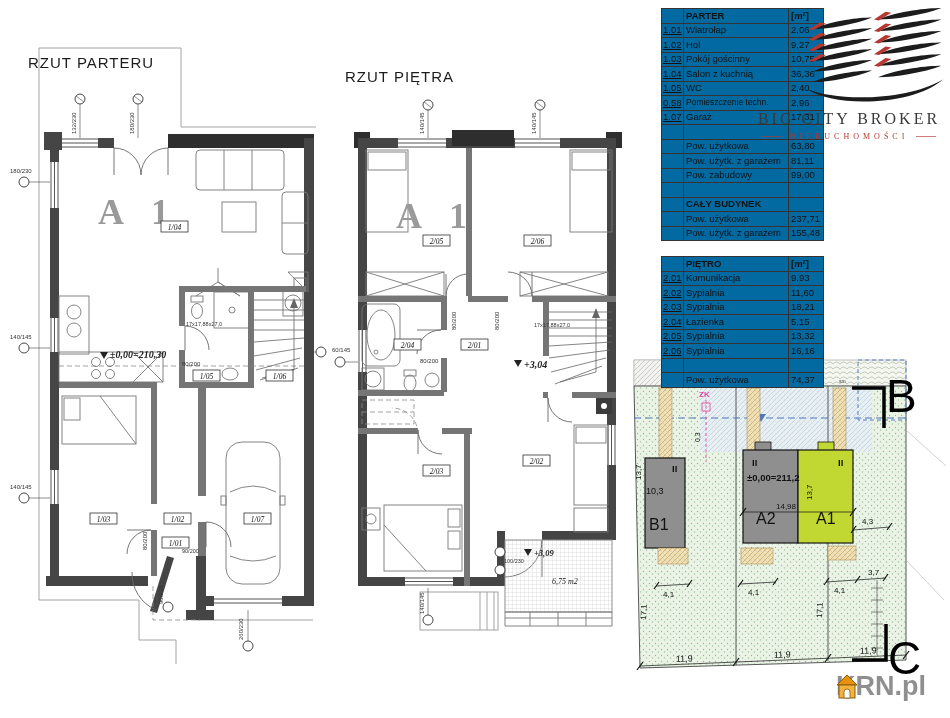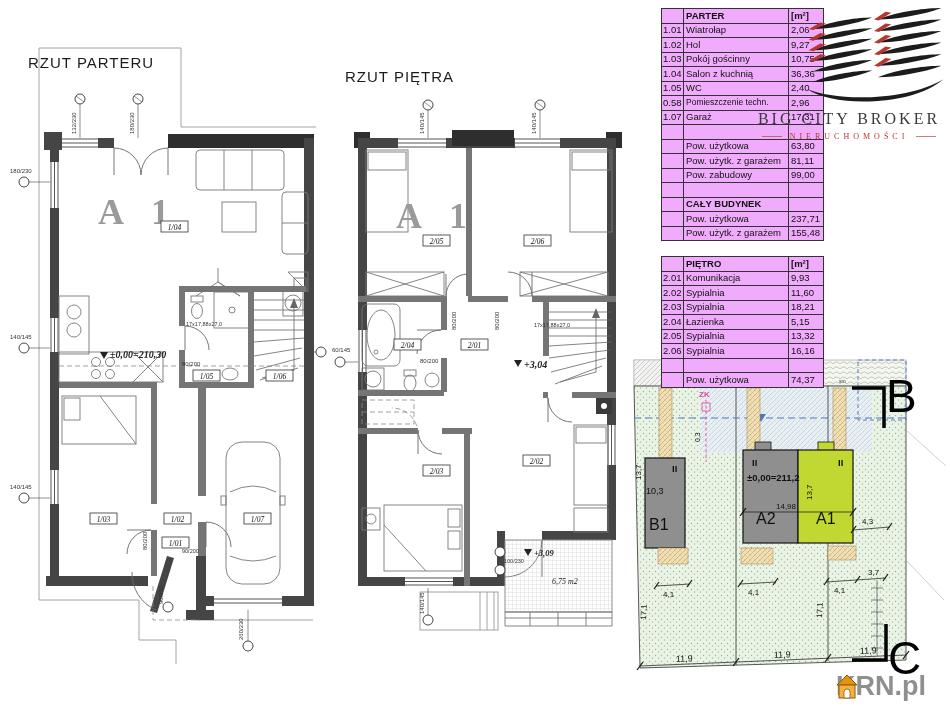--- a/index.html
+++ b/index.html
@@ -34,24 +34,24 @@
   .sdim9{font-size:9px;fill:#111;}
   .bld-lbl{font-size:16px;fill:#111;}
   .big-letter{font-size:46px;font-weight:500;fill:#000;}
   .zk{font-size:8px;font-weight:700;fill:#e0489a;}
   .sm{font-size:5px;fill:#444;}
   .slvl{font-size:9.5px;font-weight:600;fill:#111;}
   .dimline{stroke:#111;stroke-width:0.7;fill:none;}
   .tick{stroke:#111;stroke-width:1.2;}
   
   .tables{position:absolute;left:661px;top:8px;width:156px;z-index:1;}
-  table.t{border-collapse:collapse;table-layout:fixed;width:155px;background:#f0abfc;}
+  table.t{border-collapse:collapse;table-layout:fixed;width:155px;background:#0369a1;}
   table.t td{border:1px solid #333;font-size:9.5px;line-height:1.05;padding:1px 2px;height:11.5px;
              overflow:hidden;white-space:nowrap;color:#111;}
-  table.t .no{width:18px;text-align:center;padding-left:1px;}
+  table.t .no{width:18px;text-align:center;padding-left:1px;text-decoration:underline;}
   table.t .nm{width:100px;}
   table.t .ar{width:30px;text-align:left;padding-right:2px;}
   table.t .hd{font-weight:700;}
   table.t2{margin-top:15px;}
   
   .logo{position:absolute;left:748px;top:4px;width:202px;height:142px;z-index:2;pointer-events:none;}
   .logo-art{position:absolute;left:54px;top:4px;width:146px;height:100px;}
   .logo-name{position:absolute;left:0;top:106px;width:100%;text-align:center;
      font-family:"Liberation Serif",serif;font-size:16px;letter-spacing:3px;color:#3a3a3a;white-space:nowrap;}
   .logo-tag{position:absolute;left:0;top:128px;width:100%;display:flex;align-items:center;

